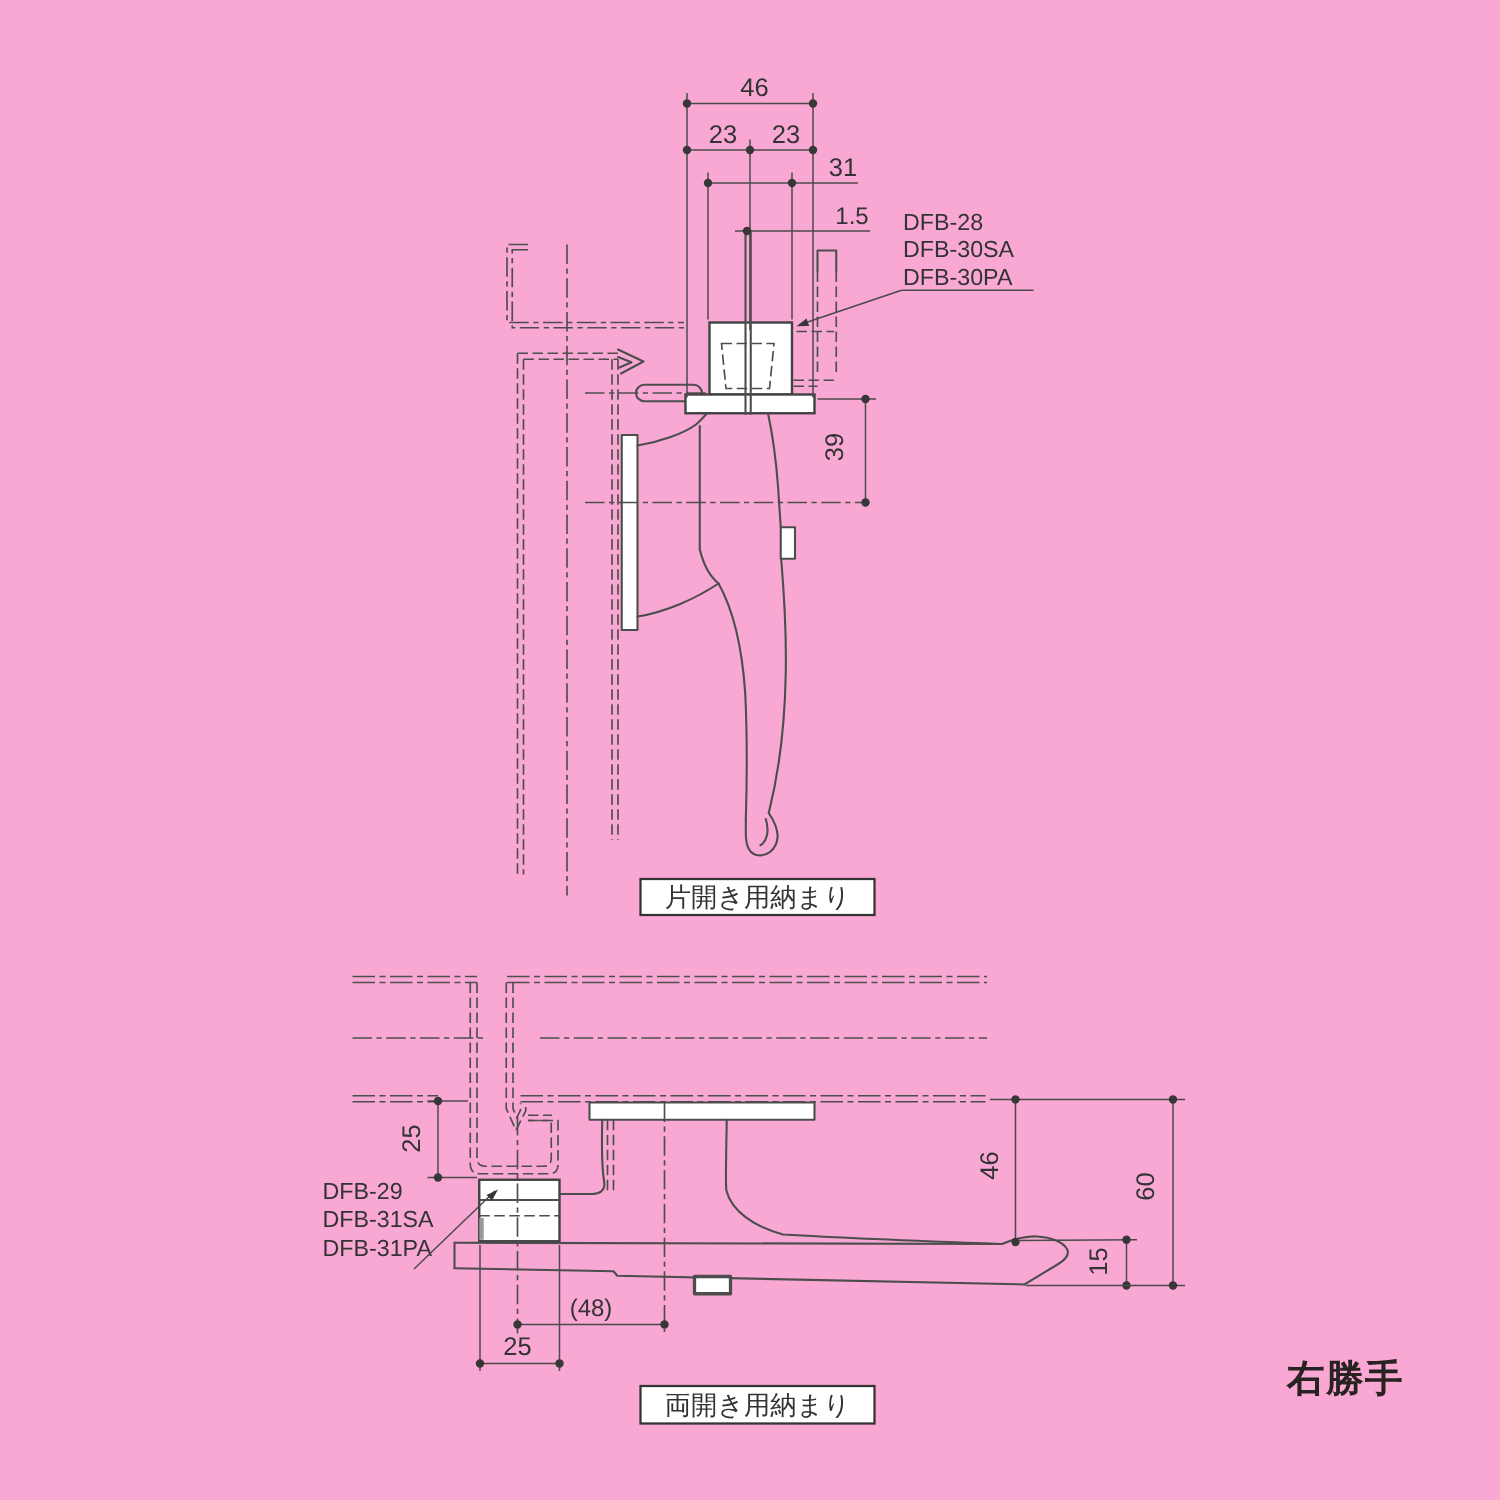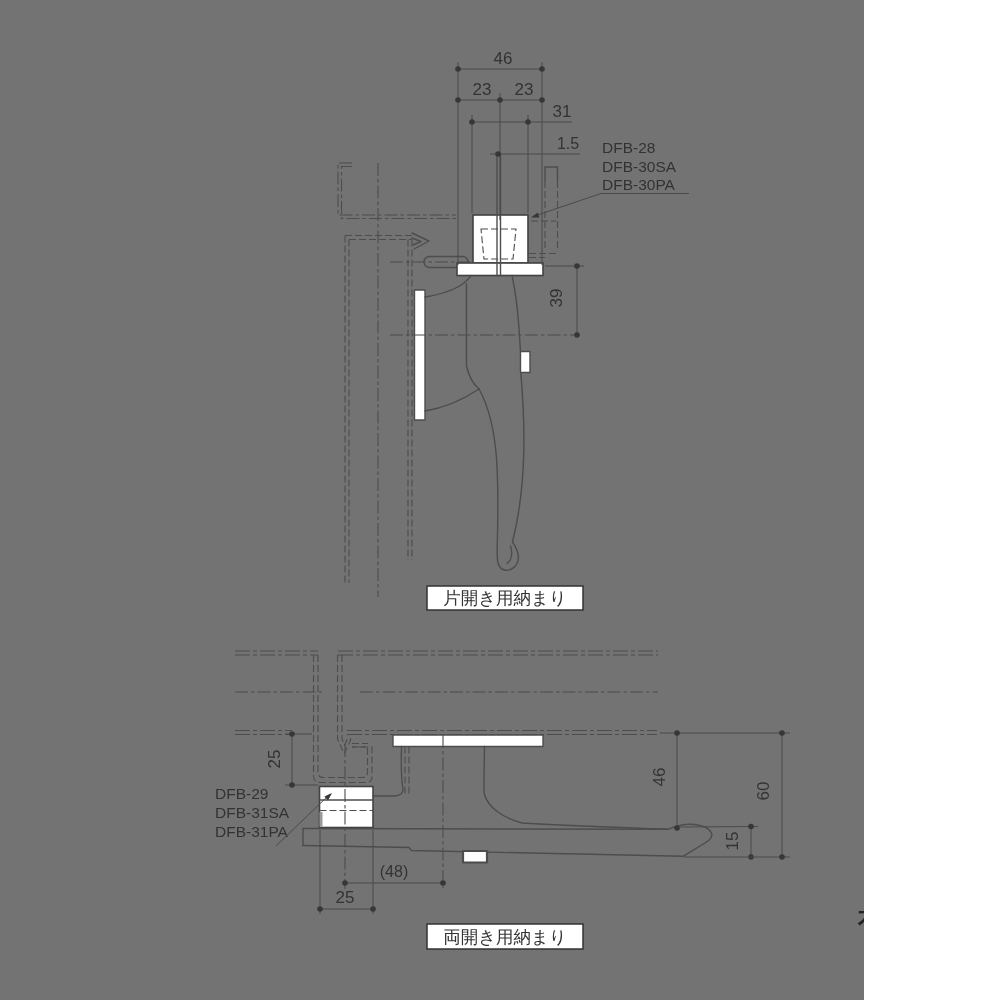--- a/index.html
+++ b/index.html
@@ -1,16 +1,16 @@
 <!DOCTYPE html>
 <html><head>
 <meta charset="utf-8">
 <style>
   html,body{margin:0;padding:0;background:#ffffff;}
-  .stage{position:relative;width:864px;height:1000px;background:#737373;overflow:hidden;
+  .stage{position:relative;width:1000px;height:1000px;background:#f9a8d4;overflow:hidden;
          font-family:"Liberation Sans", sans-serif;}
   svg text{font-family:"Liberation Sans","DejaVu Sans",sans-serif;fill:#333333;}
   .dimtxt{font-size:17px;}
   .dimtxt-sm{font-size:16px;}
   .parttxt{font-size:15.5px;}
   .captxt{font-size:17.5px;}
   .handtxt{font-size:25px;font-weight:bold;fill:#292222;letter-spacing:1px;}
   .ln{stroke:#4d4d4d;stroke-width:1.4;fill:none;stroke-linecap:round;stroke-linejoin:round;}
   .lnb{stroke:#424242;stroke-width:1.6;fill:none;}
   .dim{stroke:#4a4a4a;stroke-width:1;fill:none;}

